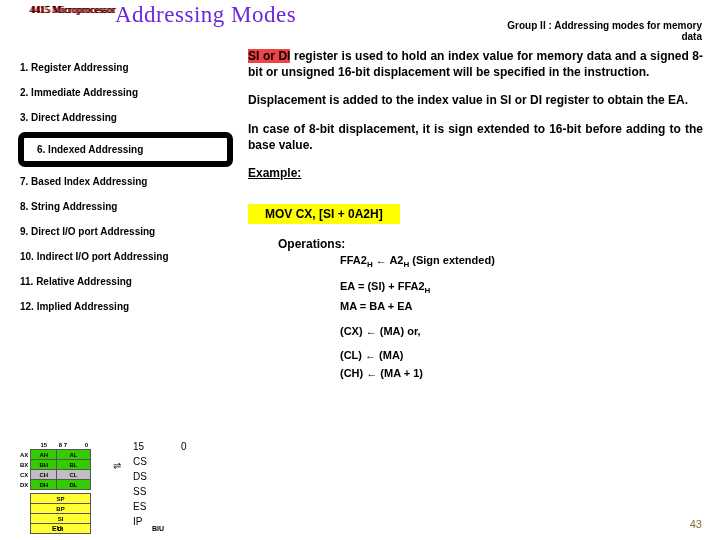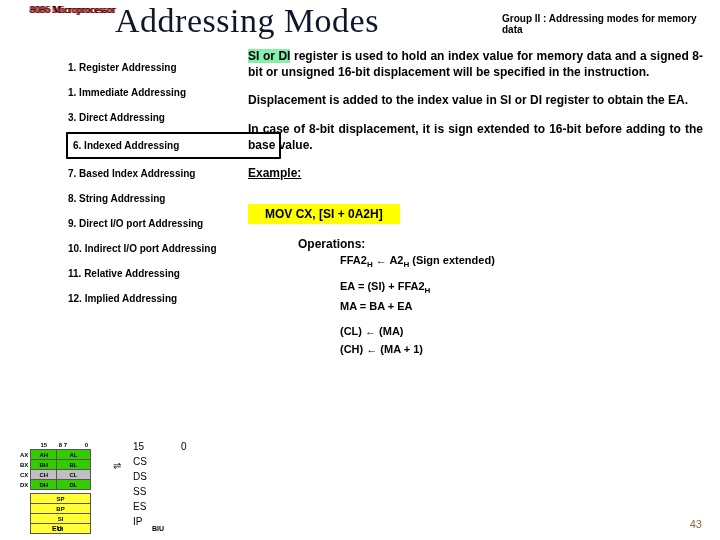--- a/index.html
+++ b/index.html
@@ -20,86 +20,85 @@
     font-family: Georgia, serif;
     font-size: 10px;
     color: #000;
     text-shadow: 1px 0 #b00, -1px 0 #b00;
   }
   .title {
     position: absolute;
     top: 2px;
     left: 115px;
     font-family: Georgia, 'Times New Roman', serif;
-    font-size: 34px;
-    color: #0f172a;
+    font-size: 23px;
+    color: #6d28d9;
     letter-spacing: 0.5px;
   }
   .group-label {
     position: absolute;
-    top: 13px;
+    top: 20px;
     right: 18px;
     width: 200px;
-    text-align: left;
+    text-align: right;
     font-size: 10px;
     font-weight: bold;
     color: #000;
   }
   .left-list {
     position: absolute;
     top: 55px;
     left: 18px;
     width: 215px;
-    margin-left: 48px;
   }
   .left-list .item {
     font-size: 10px;
     font-weight: bold;
     color: #000;
     padding: 6px 0 6px 2px;
     line-height: 1.3;
   }
   .left-list .item.highlight {
     background: #fff;
-    border: 2px solid #000000;
-    border-radius: 1px;
-    padding: 5px 5px;
+    border: 6px solid #000000;
+    border-radius: 7px;
+    padding: 5px 13px;
     margin: 2px 0;
   }
   .content {
     position: absolute;
     top: 48px;
     left: 248px;
     width: 455px;
     font-size: 12px;
     font-weight: bold;
     line-height: 1.35;
     text-align: justify;
   }
   .content .para {
     margin-bottom: 12px;
   }
   .content .hl {
-    background: #86efac;
+    background: #ef4444;
   }
   .example-label {
     text-decoration: underline;
     margin-top: 8px;
     margin-bottom: 20px;
   }
   .mov-box {
     background: #ffff00;
     display: inline-block;
     padding: 2px 17px;
     font-size: 12px;
     margin-top: 3px;
     margin-bottom: 6px;
   }
   .ops-label {
-    margin-left: 50px;
+    margin-left: 30px;
     margin-top: 6px;
   }
   .ops-block {
     margin-left: 92px;
     font-size: 11px;
     font-weight: bold;
     line-height: 1.4;
   }
   .ops-block div { margin-bottom: 3px; }
   .ops-block .grp { margin-bottom: 9px; }
@@ -157,27 +156,27 @@
   .bus {
     position: absolute;
     left: 113px;
     top: 460px;
     font-size: 10px;
   }
 </style>
 </head>
 <body>
 
-<div class="corner-label">8086 Microprocessor</div>
+<div class="corner-label">4415 Microprocessor</div>
 <div class="title">Addressing Modes</div>
 <div class="group-label">Group II : Addressing modes for memory data</div>
 
 <div class="left-list" id="mode-list">
     <div class="item">1.  Register Addressing</div>
-    <div class="item">1.  Immediate Addressing</div>
+    <div class="item">2.  Immediate Addressing</div>
     <div class="item">3.  Direct Addressing</div>
     <div class="item highlight">6.  Indexed Addressing</div>
     <div class="item">7.  Based Index Addressing</div>
     <div class="item">8.  String Addressing</div>
     <div class="item">9.  Direct I/O port Addressing</div>
     <div class="item">10. Indirect I/O port Addressing</div>
     <div class="item">11. Relative Addressing</div>
     <div class="item">12. Implied Addressing</div>
   </div>
 
@@ -192,20 +191,21 @@
   <div class="mov-box">MOV CX, [SI + 0A2H]</div>
 
   <div class="ops-label">Operations:</div>
 
   <div class="ops-block">
     <div class="grp">
       <span>FFA2</span><sub>H</sub><span> ← A2</span><sub>H</sub><span> (Sign extended)</span>
     </div>
     <div><span>EA = (SI) + FFA2</span><sub>H</sub></div>
     <div class="grp">MA = BA + EA</div>
+    <div class="grp">(CX) ← (MA)   or,</div>
     <div>(CL) ← (MA)</div>
     <div>(CH) ← (MA + 1)</div>
   </div>
 </div>
 
 <div class="diagram">
   <table id="eu-table">
       <tbody>
         <tr>
           <td class="lab"></td>

